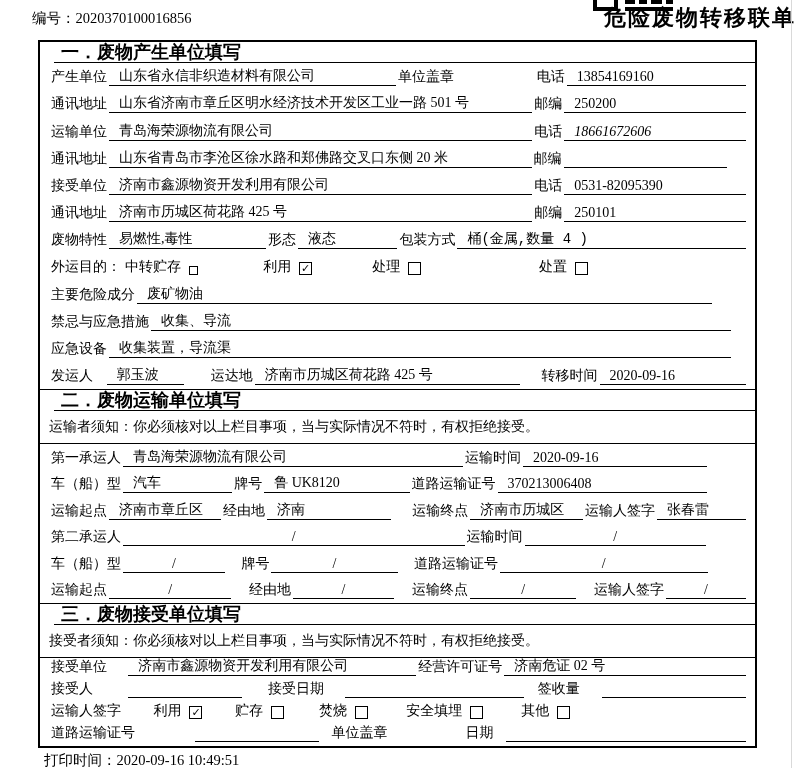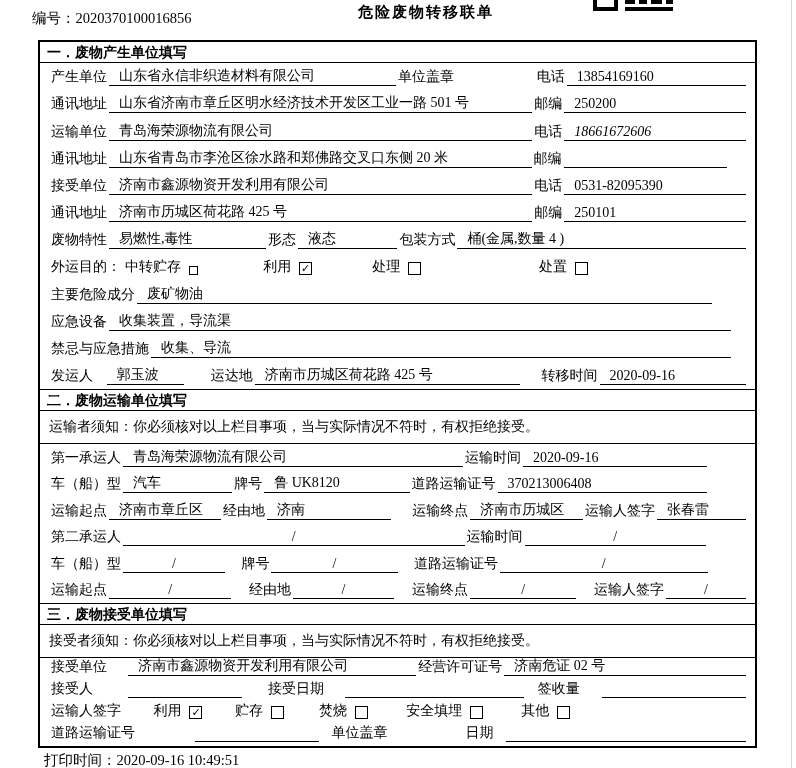--- a/index.html
+++ b/index.html
@@ -1,34 +1,34 @@
 <!DOCTYPE html>
 <html><head>
 <meta charset="utf-8">
 <style>
   html,body{margin:0;padding:0;background:#ffffff;}
   body{width:796px;height:768px;position:relative;overflow:hidden;
        font-family:"Liberation Serif","DejaVu Serif",serif;color:#000;}
   .hdr{position:absolute;left:0;top:0;width:796px;height:40px;}
   .serial{position:absolute;left:32px;top:9px;font-size:14.5px;white-space:nowrap;}
-  .title{position:absolute;left:56px;right:0;top:3px;margin:0;text-align:center;
-         font-size:15px;font-weight:bold;letter-spacing:2px;
+  .title{position:absolute;left:56px;right:0;top:3px;margin:0;text-align:right;
+         font-size:22px;font-weight:bold;letter-spacing:2px;
          font-family:"Liberation Sans","DejaVu Sans",sans-serif;}
   .qr{position:absolute;left:593px;top:0;}
   .edge{position:absolute;left:791px;top:0;width:1px;height:768px;background:#d9d9d9;}
 
   .table{position:absolute;left:38px;top:40px;width:719px;height:708px;
          border:2px solid #000;box-sizing:border-box;display:flex;flex-direction:column;}
   .sec{display:flex;flex-direction:column;border-top:1px solid #000;box-sizing:border-box;min-height:0;}
   .sec[data-sec="0"]{border-top:none;height:347px;}
   .sec[data-sec="1"]{height:214px;}
   .sec[data-sec="2"]{flex:1;}
   .sec-h{height:21px;line-height:20px;box-sizing:border-box;border-bottom:1px solid #000;
-         font-weight:bold;font-size:14px;padding:0 7px;
-         font-family:"Liberation Sans","DejaVu Sans",sans-serif;}
+         font-weight:bold;font-size:18px;padding:0 7px;
+         font-family:"Liberation Sans","DejaVu Sans",sans-serif;margin-left:14px;}
   .notice{height:33px;box-sizing:border-box;border-bottom:1px solid #000;
           display:flex;align-items:center;padding:0 9px;font-size:14px;white-space:nowrap;}
   .row{flex:1;display:flex;align-items:flex-end;padding:0 9px 4px 9px;font-size:14px;min-height:0;}
   .lab{white-space:nowrap;padding:0 2px;flex-shrink:0;}
   .val{border-bottom:1px solid #000;white-space:nowrap;padding:0 3px 0 10px;
        flex-basis:0;min-width:14px;}
   .val.slash{text-align:center;padding-left:3px;}
   .gapc{flex-basis:0;}
   .cbc{display:flex;align-items:flex-end;white-space:nowrap;flex-shrink:0;}
   .cbl{padding:0 2px;}
@@ -97,21 +97,21 @@
         <span class="val" style="flex-grow: 435;">济南市历城区荷花路 425 号</span>
         <span class="lab">邮编</span>
         <span class="val" style="flex-grow: 179;">250101</span>
       </div>
       <div class="row">
         <span class="lab">废物特性</span>
         <span class="val" style="flex-grow: 150;">易燃性,毒性</span>
         <span class="lab">形态</span>
         <span class="val" style="flex-grow: 90;">液态</span>
         <span class="lab">包装方式</span>
-        <span class="val" style="flex-grow: 287;">桶(金属,数量  4 )</span>
+        <span class="val" style="flex-grow: 287; font-family: Liberation Mono, monospace;">桶(金属,数量  4 )</span>
       </div>
       <div class="row">
         <span class="lab">外运目的：</span>
         <span class="cbc">
           <span class="cbl">中转贮存</span>
           <span class="cbox small"></span>
         </span>
         <span class="gapc" style="flex-grow: 60;"></span>
         <span class="cbc">
           <span class="cbl">利用</span>
@@ -128,27 +128,27 @@
           <span class="cbox"></span>
         </span>
         <span class="gapc" style="flex-grow: 150;"></span>
       </div>
       <div class="row">
         <span class="lab">主要危险成分</span>
         <span class="val" style="flex-grow: 580;">废矿物油</span>
         <span class="gapc" style="flex-grow: 35;"></span>
       </div>
       <div class="row">
+        <span class="lab">禁忌与应急措施</span>
+        <span class="val" style="flex-grow: 585;">收集、导流</span>
+        <span class="gapc" style="flex-grow: 15;"></span>
+      </div>
+      <div class="row">
         <span class="lab">应急设备</span>
         <span class="val" style="flex-grow: 625;">收集装置，导流渠</span>
-        <span class="gapc" style="flex-grow: 15;"></span>
-      </div>
-      <div class="row">
-        <span class="lab">禁忌与应急措施</span>
-        <span class="val" style="flex-grow: 585;">收集、导流</span>
         <span class="gapc" style="flex-grow: 15;"></span>
       </div>
       <div class="row">
         <span class="lab">发运人</span>
         <span class="gapc" style="flex-grow: 12;"></span>
         <span class="val" style="flex-grow: 65;">郭玉波</span>
         <span class="gapc" style="flex-grow: 25;"></span>
         <span class="lab">运达地</span>
         <span class="val" style="flex-grow: 255;">济南市历城区荷花路 425 号</span>
         <span class="gapc" style="flex-grow: 20;"></span>

